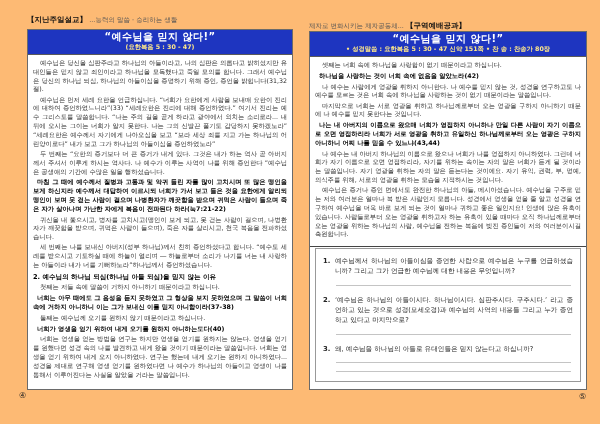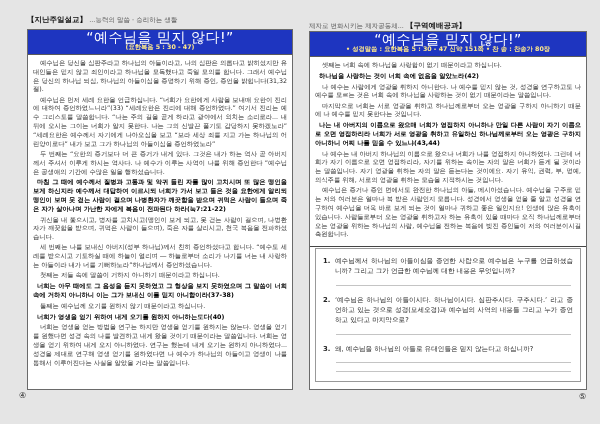--- a/index.html
+++ b/index.html
@@ -1,28 +1,28 @@
 <!DOCTYPE html>
 <html><head>
 <meta charset="utf-8">
 <style>
   html,body{margin:0;padding:0;}
   body{width:600px;height:424px;background:#ffffff;font-family:"DejaVu Sans","Liberation Sans",sans-serif;}
-  .canvas{position:relative;width:600px;height:424px;background:#e5e5e5;overflow:hidden;}
+  .canvas{position:relative;width:600px;height:424px;background:#fdba74;overflow:hidden;}
 
   
   .page-header{position:absolute;font-size:7px;color:#333;white-space:nowrap;overflow:hidden;}
   .hdr-tag{font-weight:bold;color:#111;font-size:7.5px;}
   .hdr-sub{color:#555;font-size:6.5px;}
 
   
   .page-box{position:absolute;background:#ffffff;border:1px solid #6a6a6a;overflow:hidden;box-sizing:border-box;}
 
   .title-bar{background:#1e35c0;color:#ffffff;text-align:center;padding:1px 2px 2px;border-bottom:1px solid #5a5a5a;}
-  .title-main{font-size:14px;font-weight:normal;line-height:12px;letter-spacing:0.5px;}
+  .title-main{font-size:10px;font-weight:bold;line-height:12px;letter-spacing:0.5px;}
   .title-sub{font-size:6.3px;font-weight:bold;color:#ffe88a;line-height:8.5px;}
 
   .body-text{padding:3px 5px 2px;}
   .para{font-size:6.3px;line-height:8.8px;color:#2c2c2c;text-align:justify;margin:1.5px 0;text-indent:7px;}
   .para-bold{font-size:6.3px;line-height:8.8px;color:#000;font-weight:bold;text-align:justify;margin:2px 0;text-indent:4px;}
   .sec-head{font-size:6.6px;line-height:9px;color:#000;font-weight:bold;margin:3px 0 1.5px;}
 
   
   .gu-divider{border-top:1px solid #444;margin:3px 0 0;}
   .gu-title{text-align:center;font-weight:bold;font-size:7.5px;color:#111;letter-spacing:2px;margin:2px 0;}
@@ -50,20 +50,21 @@
       <div class="title-main">“예수님을 믿지 않다!”</div>
       <div class="title-sub">(요한복음 5 : 30 - 47)</div>
     </div>
     <div class="body-text">
       <div class="para">예수님은 당신을 심판주라고 하나님의 아들이라고, 나의 심판은 의롭다고 밝히셨지만 유대인들은 믿지 않고 죄인이라고 하나님을 모독했다고 죽일 모의를 합니다. 그래서 예수님은 당신의 하나님 되심, 하나님의 아들이심을 증명하기 위해 증인, 증언을 밝힙니다(31,32절).</div>
       <div class="para">예수님은 먼저 세례 요한을 언급하십니다. “너희가 요한에게 사람을 보내매 요한이 진리에 대하여 증언하였느니라”(33) “세례요한은 진리에 대해 증언하였다.” 여기서 진리는 예수 그리스도를 말씀합니다. “나는 주의 길을 곧게 하라고 광야에서 외치는 소리로라... 내 뒤에 오시는 그이는 너희가 알지 못한다. 나는 그의 신발끈 풀기도 감당하지 못하겠노라” “세례요한은 예수께서 자기에게 나아오심을 보고 “보라 세상 죄를 지고 가는 하나님의 어린양이로다” 내가 보고 그가 하나님의 아들이심을 증언하였노라”</div>
       <div class="para">두 번째는 “요한의 증거보다 더 큰 증거가 내게 있다. 그것은 내가 하는 역사 곧 아버지께서 주셔서 이루게 하시는 역사다. 나 예수가 이루는 사역이 나를 위해 증언한다 ”예수님은 공생애의 기간에 수많은 일을 행하셨습니다.</div>
       <div class="para-bold">마침 그 때에 예수께서 질병과 고통과 및 악귀 들린 자를 많이 고치시며 또 많은 맹인을 보게 하신지라 예수께서 대답하여 이르시되 너희가 가서 보고 들은 것을 요한에게 알리되 맹인이 보며 못 걷는 사람이 걸으며 나병환자가 깨끗함을 받으며 귀먹은 사람이 들으며 죽은 자가 살아나며 가난한 자에게 복음이 전파된다 하라(눅7:21-22)</div>
       <div class="para">귀신을 내 쫓으시고, 병자를 고치시고(맹인이 보게 되고, 못 걷는 사람이 걸으며, 나병환자가 깨끗함을 받으며, 귀먹은 사람이 들으며), 죽은 자를 살리시고, 천국 복음을 전파하셨습니다.</div>
       <div class="para">세 번째는 나를 보내신 아버지(성부 하나님)께서 친히 증언하셨다고 합니다. “예수도 세례를 받으시고 기도하실 때에 하늘이 열리며 ― 하늘로부터 소리가 나기를 너는 내 사랑하는 아들이라 내가 너를 기뻐하노라”하나님께서 증언하셨습니다.</div>
+      <div class="sec-head">2. 예수님의 하나님 되심(하나님 아들 되심)을 믿지 않는 이유</div>
       <div class="para">첫째는 저들 속에 말씀이 거하지 아니하기 때문이라고 하십니다.</div>
       <div class="para-bold">너희는 아무 때에도 그 음성을 듣지 못하였고 그 형상을 보지 못하였으며 그 말씀이 너희 속에 거하지 아니하니 이는 그가 보내신 이를 믿지 아니함이라(37-38)</div>
       <div class="para">둘째는 예수님께 오기를 원하지 않기 때문이라고 하십니다.</div>
       <div class="para-bold">너희가 영생을 얻기 위하여 내게 오기를 원하지 아니하는도다(40)</div>
       <div class="para">너희는 영생을 얻는 방법을 연구는 하지만 영생을 얻기를 원하지는 않는다. 영생을 얻기를 원했다면 성경 속의 나를 발견하고 내게 왔을 것이기 때문이라는 말씀입니다. 너희는 영생을 얻기 위하여 내게 오지 아니하였다. 연구는 했는데 내게 오기는 원하지 아니하였다... 성경을 제대로 연구해 영생 얻기를 원하였다면 나 예수가 하나님의 아들이고 영생이 나를 통해서 이루어진다는 사실을 알았을 거라는 말씀입니다.</div>
     </div>
   </div>
 
   <div class="page-num" style="left:19px;top:391px;">④</div>
 

